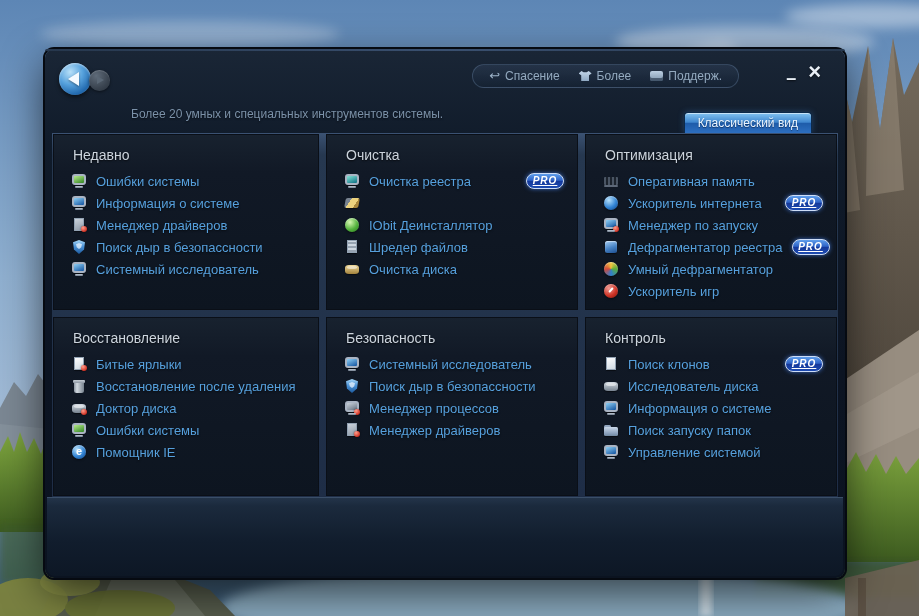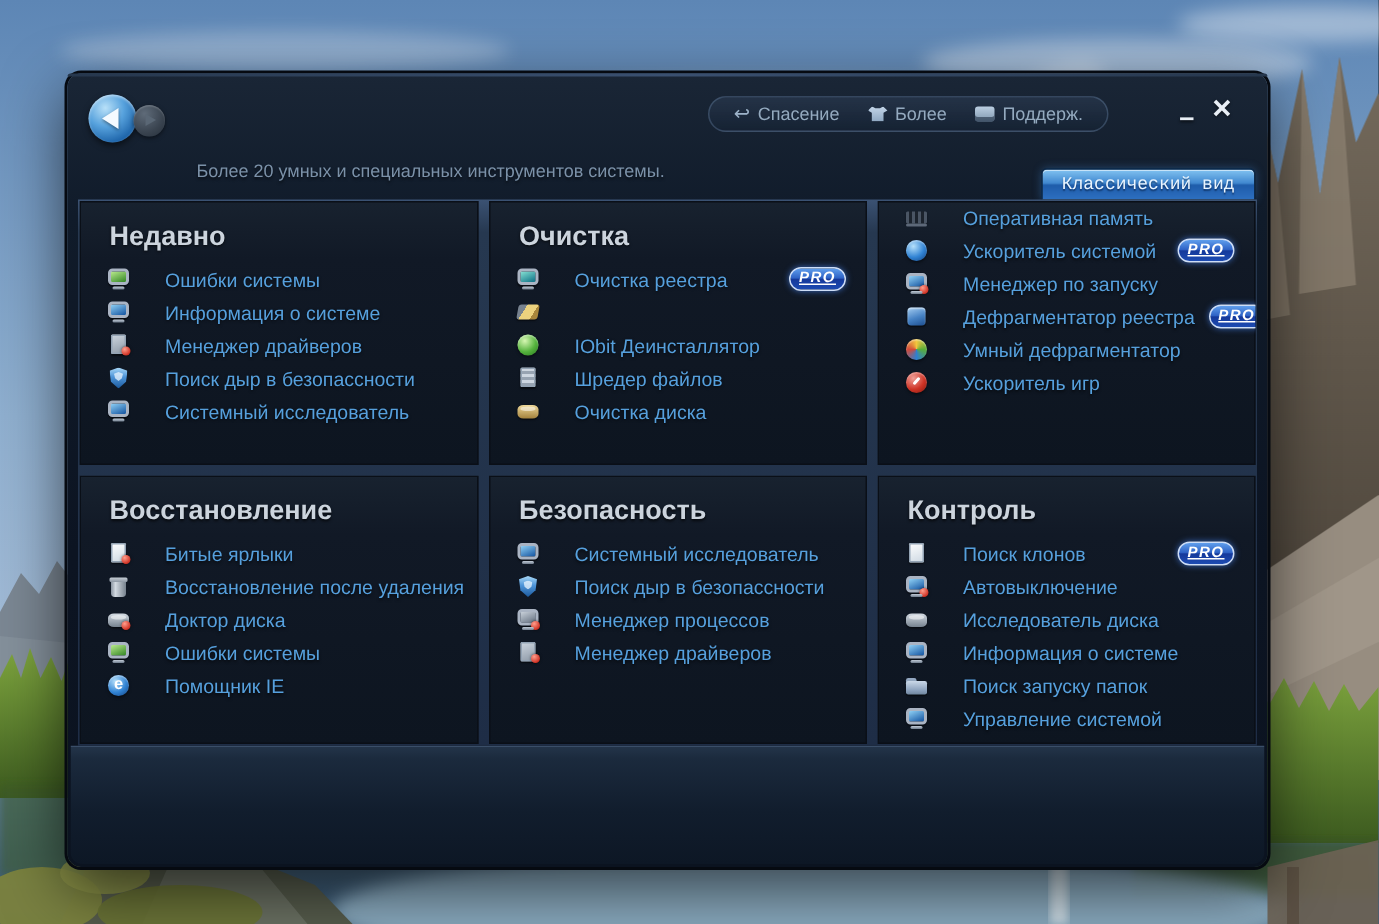--- a/index.html
+++ b/index.html
@@ -41,38 +41,38 @@
   .li-shirt{width:13px;height:10px;background:linear-gradient(180deg,#c3d5e8,#8fa8c2);
     clip-path:polygon(22% 0,38% 12%,62% 12%,78% 0,100% 26%,80% 42%,80% 100%,20% 100%,20% 42%,0 26%);}
   .li-box{width:13px;height:10px;border-radius:2px;background:linear-gradient(180deg,#bccfe2,#7e96ad);
     box-shadow:inset 0 -3px 0 rgba(20,35,55,.55);}
 
   .controls{position:absolute;right:24px;top:13px;display:flex;align-items:flex-start;gap:12px;}
   .min-btn,.close-btn{border:none;background:none;padding:0;cursor:pointer;color:#e9eff6;}
   .min-btn{font-size:18px;font-weight:bold;line-height:10px;margin-top:11px;text-shadow:0 1px 2px rgba(0,0,0,.6);}
   .close-btn{font-size:22px;font-weight:bold;line-height:20px;text-shadow:0 1px 2px rgba(0,0,0,.6);}
 
-  .view-tab{position:absolute;top:63px;right:8px;height:21px;padding:0 13px;cursor:pointer;
+  .view-tab{position:absolute;top:63px;right:33px;height:21px;padding:0 13px;cursor:pointer;
     border:1px solid #0d2càднs;border:1px solid #0d2a4a;border-bottom:none;border-radius:4px 4px 0 0;
     background:linear-gradient(180deg,#83c4f2 0%,#3f87cf 46%,#1e5caa 52%,#2d6fc0 100%);
-    color:#eaf5ff;font-size:12px;font-family:Liberation Mono, monospace;
+    color:#eaf5ff;font-size:12px;font-family:Liberation Sans, sans-serif;
     box-shadow:inset 0 1px 0 rgba(255,255,255,.55),0 0 6px rgba(70,140,220,.35);
     text-shadow:0 1px 1px rgba(0,20,50,.55);}
 
   
   .content{position:absolute;left:7px;right:7px;top:84px;height:364px;box-sizing:border-box;
     background:linear-gradient(180deg,#3b5273 0%,#27395а 4%,#263850 6%,#1e2d46 100%);
     background:linear-gradient(180deg,#3b5273 0%,#263850 6%,#1e2d46 100%);
     padding:1px;display:grid;grid-template-columns:266px 1fr 1fr;grid-template-rows:176px 1fr;gap:7px;}
   .panel{background:linear-gradient(180deg,#18222f 0%,#111926 22%,#0d1520 100%);
     box-shadow:inset 0 0 0 1px #0a0f17;overflow:hidden;}
-  .sec-title{padding:13px 0 7px 20px;font-size:18px;color:#ccd4dd;text-shadow:0 1px 2px rgba(0,0,0,.7);font-weight:bold;}
+  .sec-title{padding:13px 0 7px 20px;font-size:14px;color:#ccd4dd;text-shadow:0 1px 2px rgba(0,0,0,.7);}
   .items{display:block;}
   .tool-item{display:flex;align-items:center;gap:9px;height:22px;padding:0 14px 0 18px;cursor:pointer;}
-  .tool-label{font-size:13px;color:#56a0dd;white-space:nowrap;text-shadow:0 1px 2px rgba(0,0,0,.6);margin-left:14px;}
+  .tool-label{font-size:13px;color:#56a0dd;white-space:nowrap;text-shadow:0 1px 2px rgba(0,0,0,.6);}
   .pro-badge{margin-left:auto;min-width:38px;height:16px;border-radius:8px;box-sizing:border-box;
     background:linear-gradient(180deg,#5f9eec 0%,#2f63c6 45%,#15399b 52%,#1d4bb2 100%);
     border:1px solid #cdddf7;box-shadow:0 0 4px rgba(60,110,200,.9);
     color:#fff;font-size:10px;font-weight:bold;font-style:italic;letter-spacing:1px;
     text-align:center;line-height:14px;text-decoration:underline;}
 
   .footer{position:absolute;left:2px;right:2px;bottom:2px;top:448px;border-radius:0 0 8px 8px;
     border-top:1px solid #3a4e68;
     background:linear-gradient(180deg,#233449 0%,#1b2a3d 10%,#111d2d 55%,#0d1725 100%);}
 
@@ -285,28 +285,29 @@
             <span class="ic ic-doc t-shred"></span>
             <span class="tool-label">Шредер файлов</span>
           </div>
           <div class="tool-item">
             <span class="ic ic-disk t-gold"></span>
             <span class="tool-label">Очистка диска</span>
           </div>
         </div>
       </section>
       <section class="panel">
+        <div class="sec-title">Оптимизация</div>
         <div class="items">
           <div class="tool-item">
             <span class="ic ic-ram"></span>
             <span class="tool-label">Оперативная память</span>
           </div>
           <div class="tool-item">
             <span class="ic ic-circle t-bluec"></span>
-            <span class="tool-label">Ускоритель системой</span>
+            <span class="tool-label">Ускоритель интернета</span>
             <span class="pro-badge">PRO</span>
           </div>
           <div class="tool-item">
             <span class="ic ic-monitor t-blue dot-red">
               <b class="dot"></b>
             </span>
             <span class="tool-label">Менеджер по запуску</span>
           </div>
           <div class="tool-item">
             <span class="ic ic-cube"></span>
@@ -379,26 +380,20 @@
       </section>
       <section class="panel">
         <div class="sec-title">Контроль</div>
         <div class="items">
           <div class="tool-item">
             <span class="ic ic-doc t-white"></span>
             <span class="tool-label">Поиск клонов</span>
             <span class="pro-badge">PRO</span>
           </div>
           <div class="tool-item">
-            <span class="ic ic-monitor t-blue dot-red">
-              <b class="dot"></b>
-            </span>
-            <span class="tool-label">Автовыключение</span>
-          </div>
-          <div class="tool-item">
             <span class="ic ic-disk t-gray"></span>
             <span class="tool-label">Исследователь диска</span>
           </div>
           <div class="tool-item">
             <span class="ic ic-monitor t-blue"></span>
             <span class="tool-label">Информация о системе</span>
           </div>
           <div class="tool-item">
             <span class="ic ic-folder"></span>
             <span class="tool-label">Поиск запуску папок</span>

